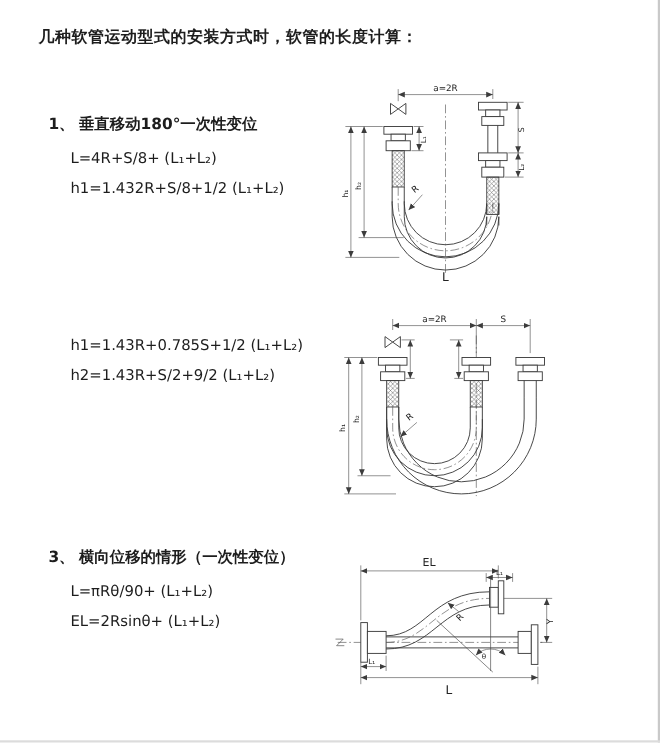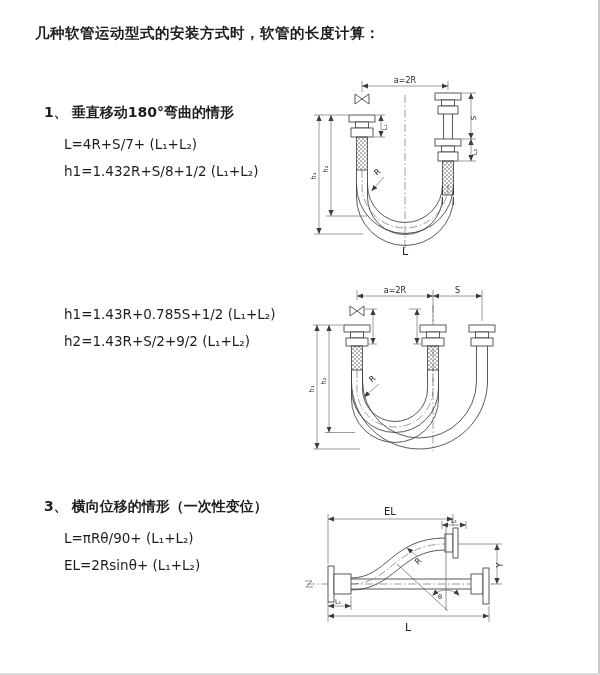--- a/index.html
+++ b/index.html
@@ -42,23 +42,23 @@
       <path d="M0,4 L4,0" stroke="#6a6a6a" stroke-width="0.5"></path>
       <path d="M0,0 L4,4" stroke="#6a6a6a" stroke-width="0.5"></path>
     </pattern>
   </defs>
 </svg>
 
 <h1 class="title">几种软管运动型式的安装方式时，软管的长度计算：</h1>
 
 <div class="sec sec1">
   <div class="sec-heading">
-    <span class="sec-num">1、</span><span>垂直移动180°弯曲的情形</span>
+    <span class="sec-num">1、</span><span>垂直移动180°一次性变位</span>
   </div>
-  <div class="formula">L=4R+S/7+ (L₁+L₂)</div>
+  <div class="formula">L=4R+S/8+ (L₁+L₂)</div>
   <div class="formula">h1=1.432R+S/8+1/2 (L₁+L₂)</div>
 </div>
 
 <div class="sec sec2">
   <div class="formula">h1=1.43R+0.785S+1/2 (L₁+L₂)</div>
   <div class="formula">h2=1.43R+S/2+9/2 (L₁+L₂)</div>
 </div>
 
 <div class="sec sec3">
   <div class="sec-heading">

